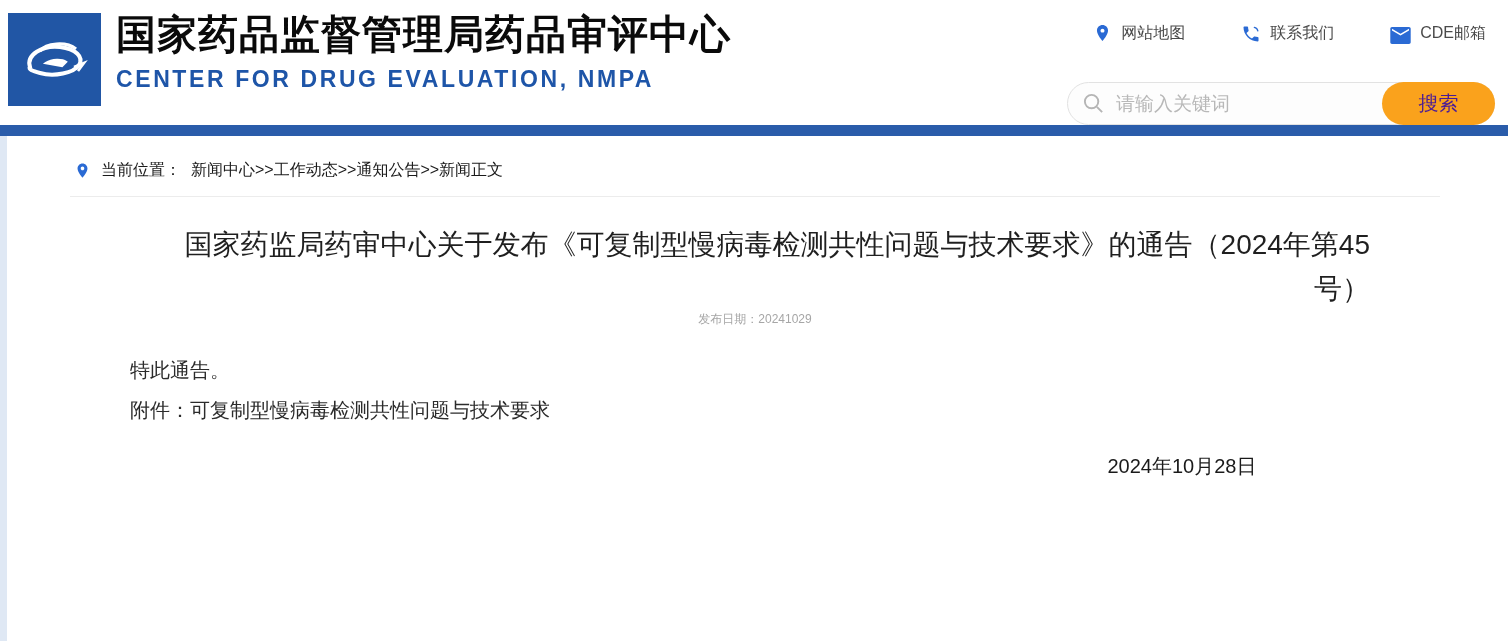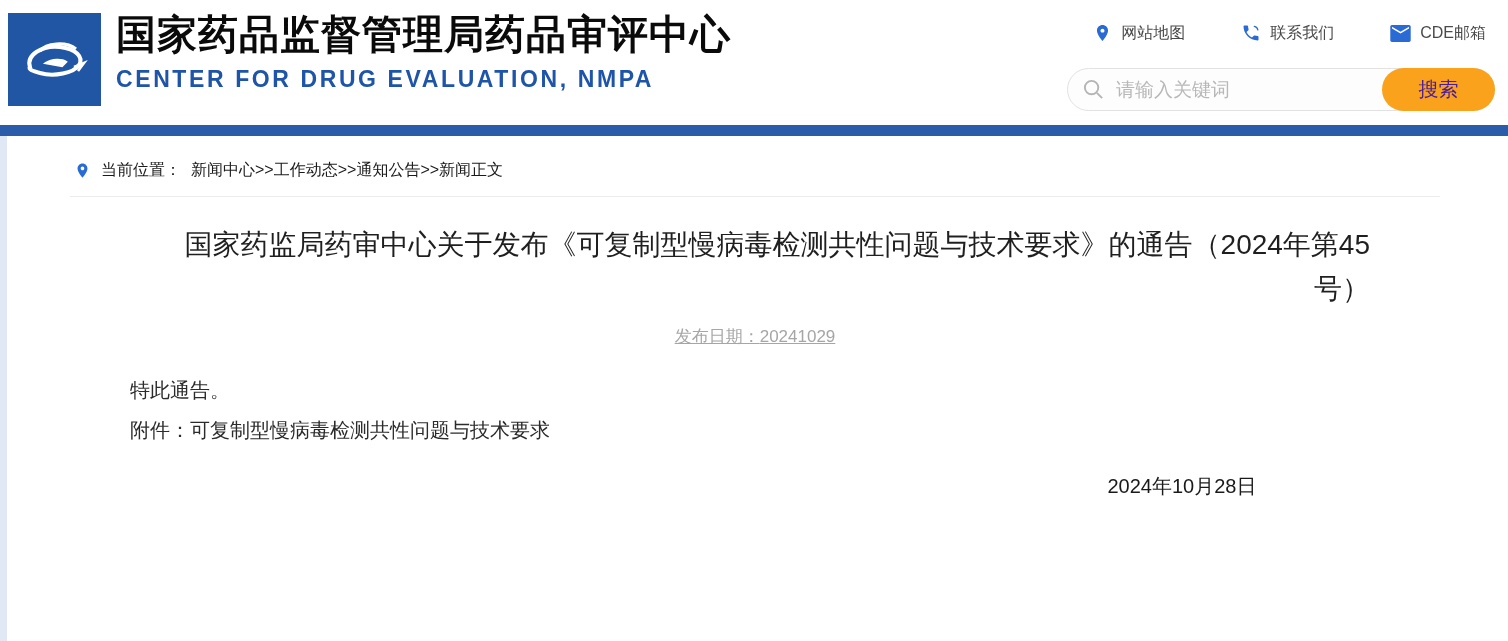--- a/index.html
+++ b/index.html
@@ -13,24 +13,24 @@
   .header { position:relative; height:125px; background:#ffffff; }
   .logo {
     position:absolute; left:8px; top:13px; width:93px; height:93px;
     background:#2156a5; display:flex; align-items:center; justify-content:center;
   }
   .brand { position:absolute; left:116px; top:8px; }
   .brand-cn { font-size:40px; font-weight:700; color:#0a0a0a; letter-spacing:1px; line-height:52px; }
   .brand-en { font-size:23px; font-weight:700; color:#1e55a8; letter-spacing:2.6px; margin-top:6px; }
 
   .utility { position:absolute; right:22px; top:22px; display:flex; gap:56px; align-items:center; }
-  .utility-item { display:flex; align-items:center; gap:9px; cursor:pointer; }
+  .utility-item { display:flex; align-items:flex-end; gap:9px; cursor:pointer; }
   .utility-item .label { font-size:16px; color:#4a4a4a; }
 
-  .searchbar { position:absolute; right:13px; top:68px; width:428px; height:37px; }
+  .searchbar { position:absolute; right:13px; top:82px; width:428px; height:37px; }
   .search-input {
     width:100%; height:43px; border:1px solid #e2e2e2; border-radius:22px;
     background:#fdfdfd; padding:0 120px 0 48px; font-size:19px; color:#333;
     outline:none; font-family:"Liberation Sans", sans-serif;
   }
   .search-input::placeholder { color:#b8b8b8; }
   .search-icon-wrap { position:absolute; left:15px; top:10px; }
   .search-btn {
     position:absolute; right:0; top:0; width:113px; height:43px;
     border:none; border-radius:22px; background:#faa21c; color:#4c1d95;
@@ -43,21 +43,21 @@
   
   .breadcrumb { margin:24px 0 0 74px; display:flex; align-items:center; gap:10px; font-size:16px; color:#1a1a1a; }
   .crumb-divider { margin:15px 68px 0 70px; border-top:1px solid #ececec; }
 
   
   .article { padding:0 88px 0 90px; }
   .article-title {
     margin:26px 50px 0; text-align:right; font-size:28px; font-weight:500;
     color:#1f1f1f; line-height:44px;
   }
-  .publish-date { margin-top:14px; text-align:center; font-size:17px; color:#a6a6a6;text-decoration:underline; }
+  .publish-date { text-align:center; font-size:12px; color:#a6a6a6; }
   .article-body { margin-top:22px; font-size:20px; line-height:40px; color:#2b2b2b; text-align:justify; }
   .article-body p { margin:0; text-indent:2em; }
   .signature { margin:16px 98px 0 auto; width:280px; text-align:center; font-size:20px; line-height:40px; color:#1a1a1a; }
 
   svg { display:block; }
 </style>
 </head>
 <body>
 
 <div class="page">

